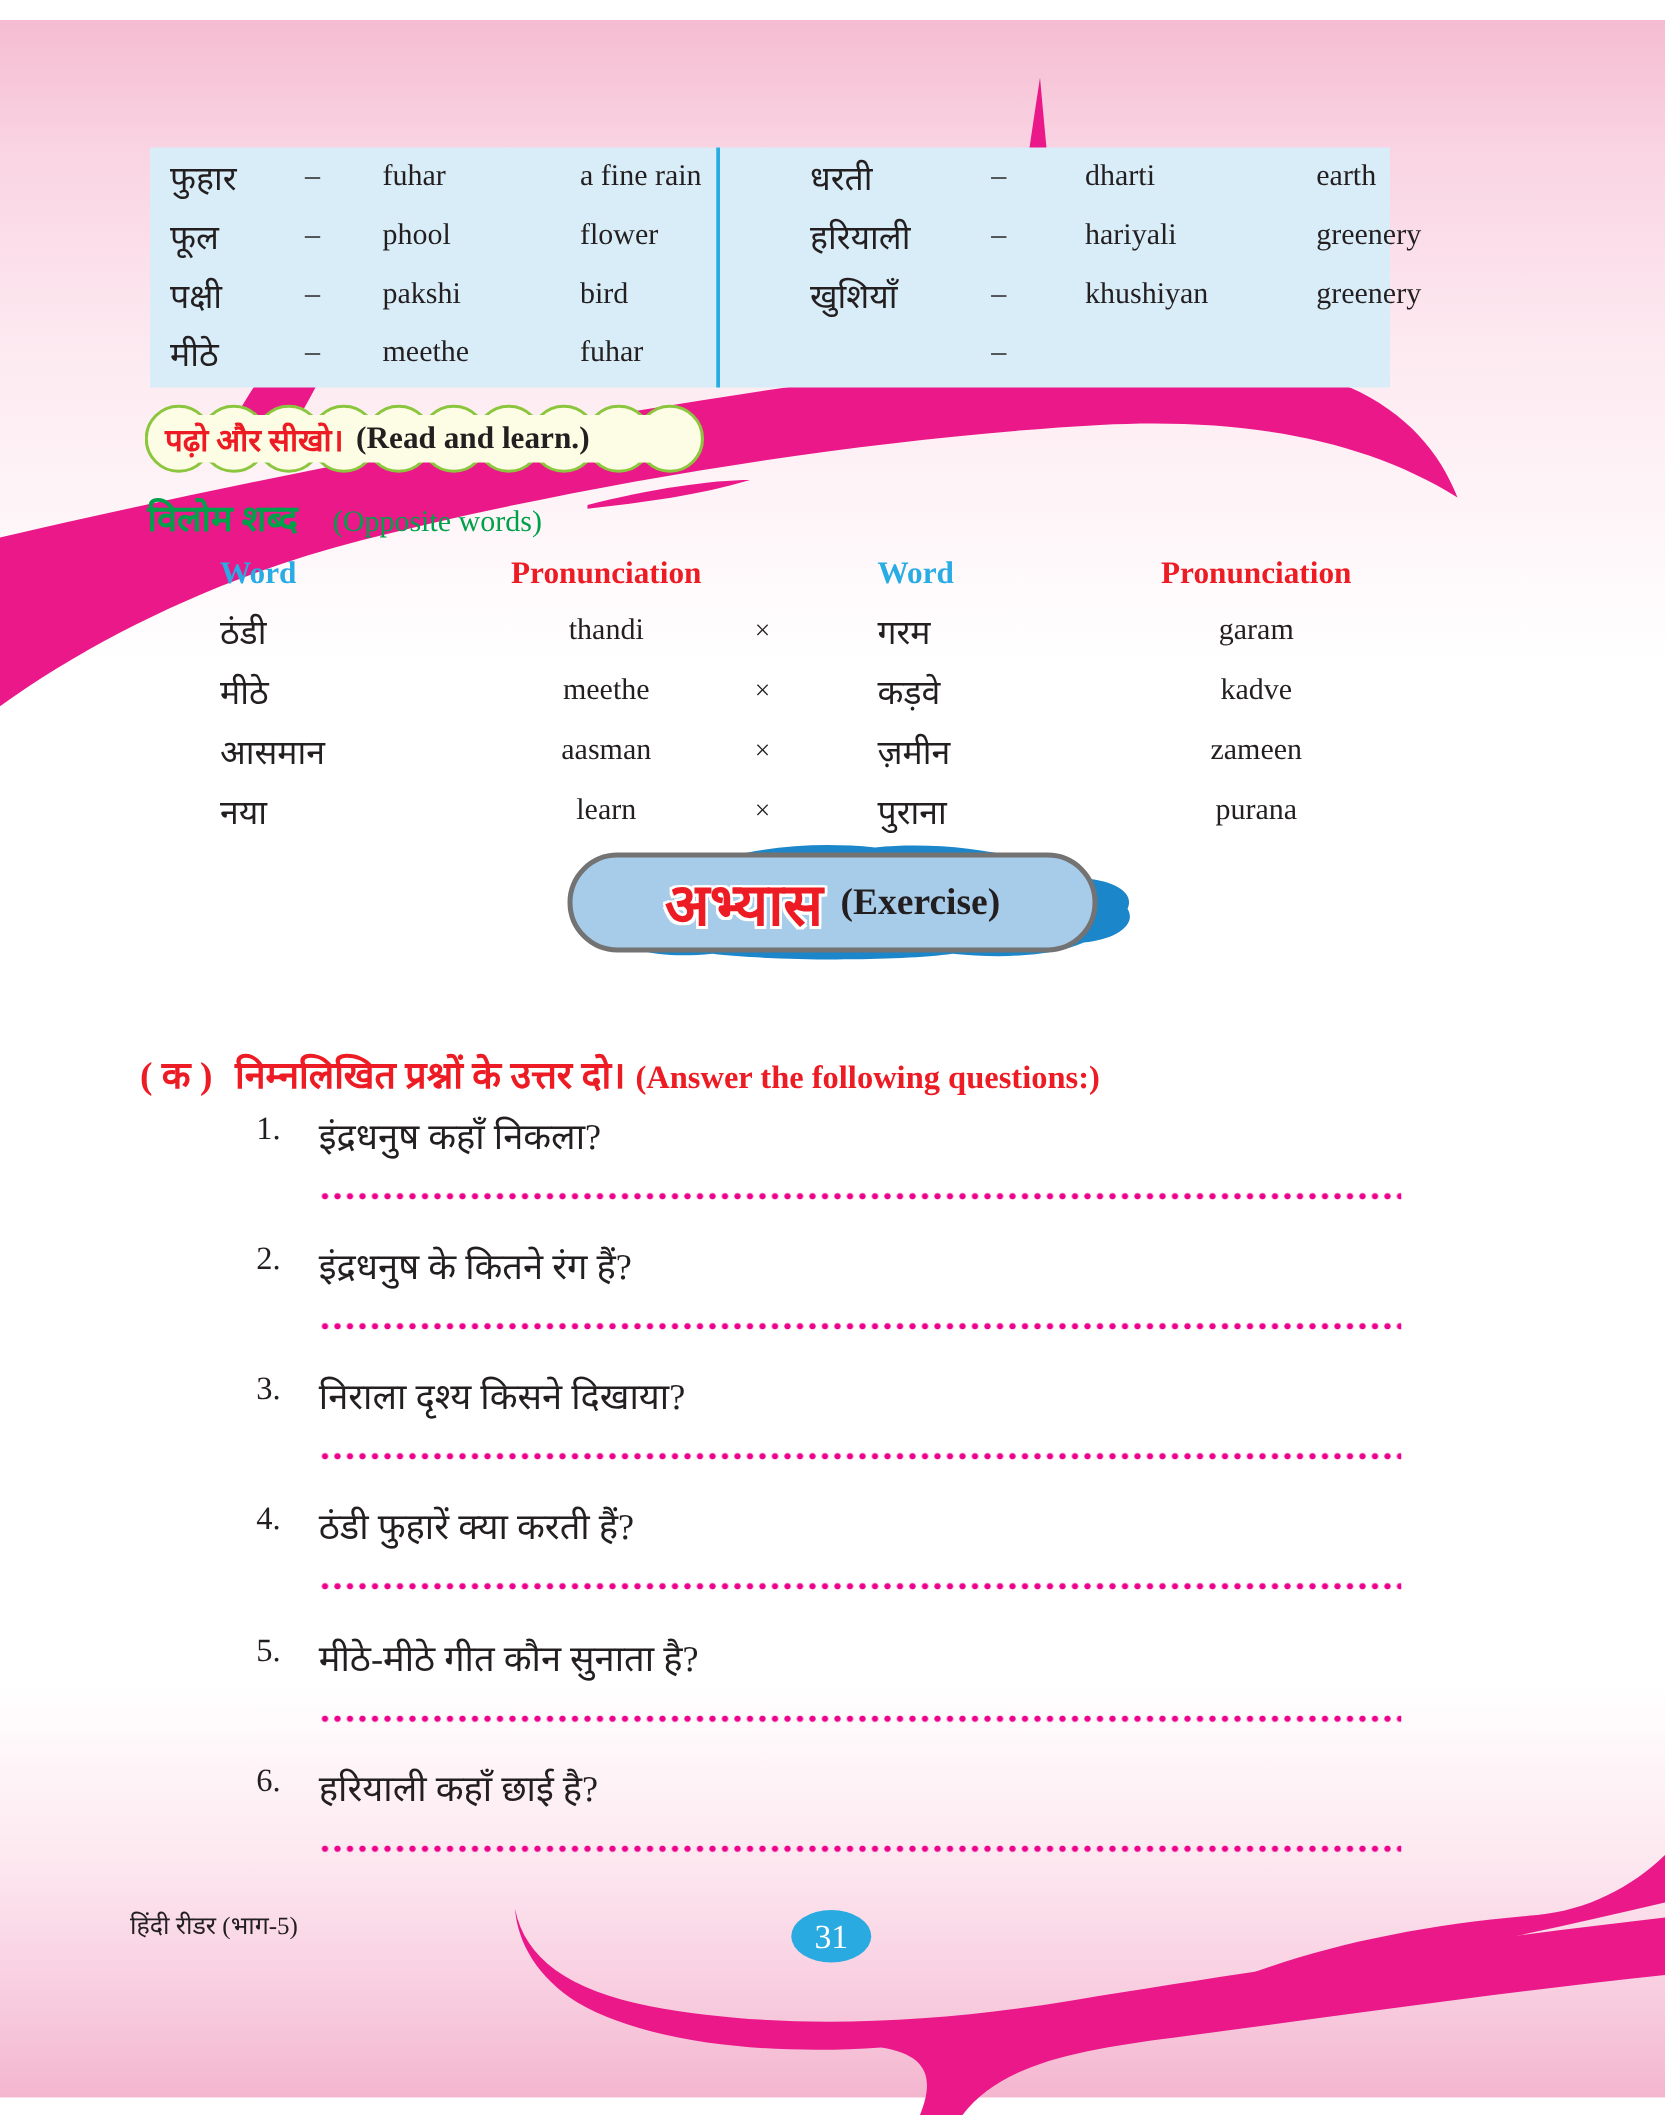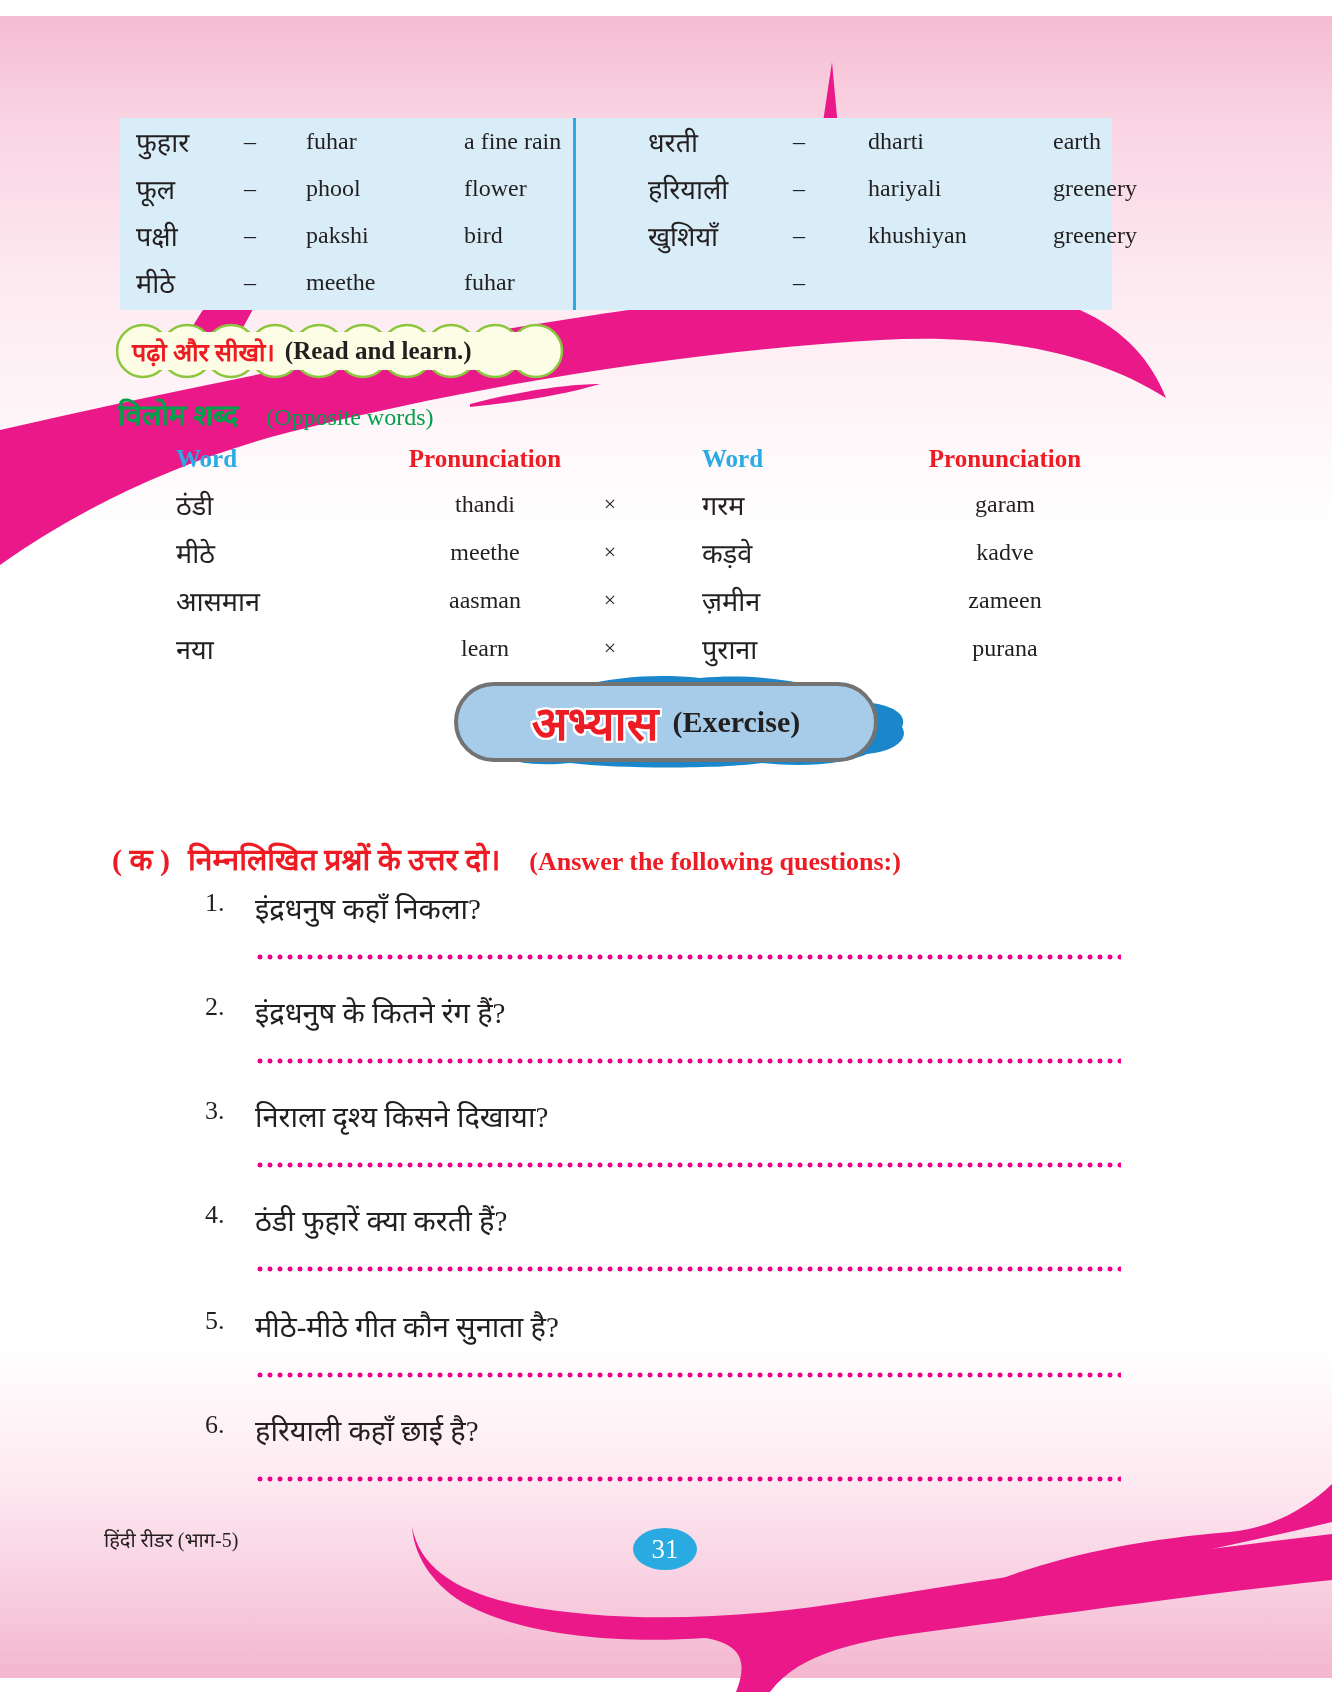--- a/index.html
+++ b/index.html
@@ -49,21 +49,21 @@
                 display:flex;align-items:center;justify-content:center;white-space:nowrap;}
   .banner-hi{color:#ed1c24;font-size:47px;font-weight:bold;
              text-shadow:-2px -2px 0 #fff,2px -2px 0 #fff,-2px 2px 0 #fff,2px 2px 0 #fff,
                          0 -2px 0 #fff,0 2px 0 #fff,-2px 0 0 #fff,2px 0 0 #fff;}
   .banner-en{color:#231f20;font-size:30px;font-weight:bold;margin-left:14px;}
 
   
   .section-a{position:absolute;left:112px;top:838px;white-space:nowrap;}
   .sec-label{color:#ed1c24;font-size:30px;font-weight:bold;}
   .sec-hi{color:#ed1c24;font-size:30px;font-weight:bold;margin-left:14px;}
-  .sec-en{color:#ed1c24;font-size:26px;font-weight:bold;margin-left:25px;}
+  .sec-en{color:#ed1c24;font-size:26px;font-weight:bold;margin-left:4px;}
 
   
   .question{position:absolute;left:0;width:1332px;}
   .q-line{position:absolute;left:205px;top:0;display:flex;white-space:nowrap;}
   .q-num{font-size:26px;color:#231f20;width:50px;}
   .q-text{font-size:29px;color:#231f20;}
   .q-dots{position:absolute;left:255px;top:66px;width:866px;height:6px;
           background-image:radial-gradient(circle,#ec008c 2.2px,transparent 2.8px);
           background-size:10px 6px;background-repeat:repeat-x;}
 

